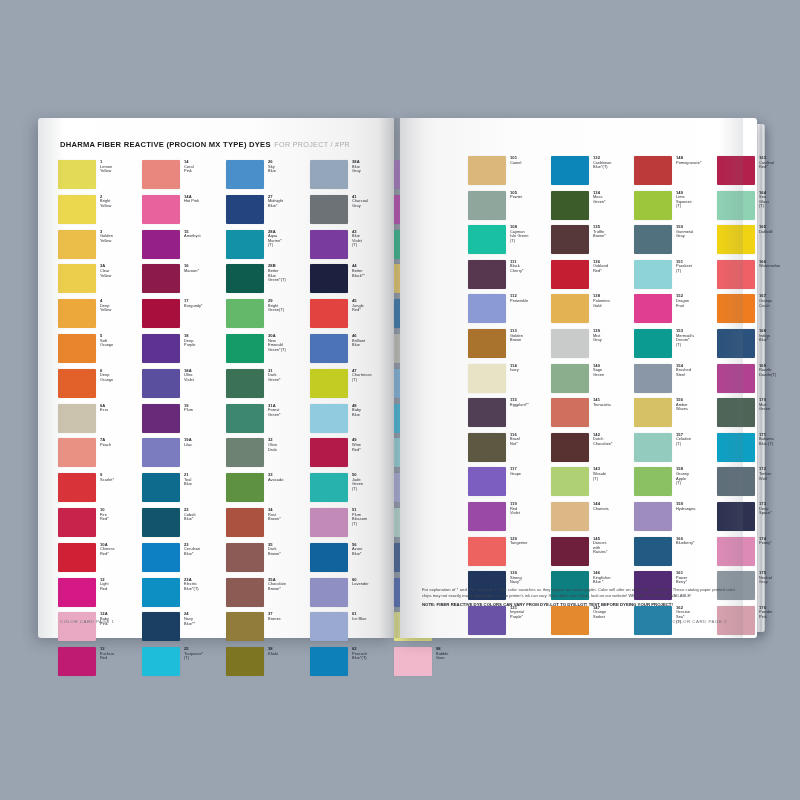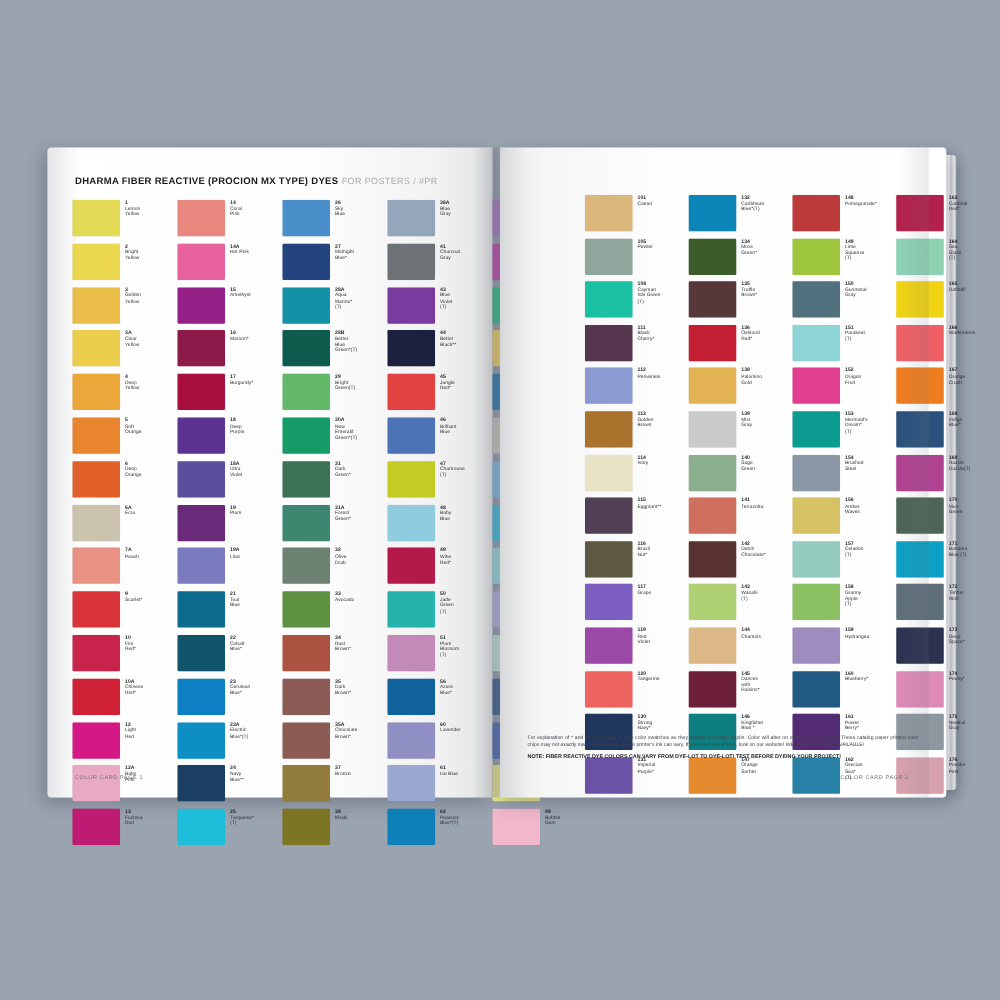--- a/index.html
+++ b/index.html
@@ -118,21 +118,21 @@
 
 <div class="scene">
   <div class="book">
 
     <div class="stack"></div>
     <div class="stack2"></div>
 
     <div class="page left">
       <div class="hdr">
         <div class="hdr-title">DHARMA FIBER REACTIVE (PROCION MX TYPE) DYES</div>
-        <div class="hdr-sub">FOR POSTERS / #PR</div>
+        <div class="hdr-sub">FOR PROJECT / #PR</div>
       </div>
       <div class="grid left-grid" id="left-grid">
           <div class="col">
             <div class="cell">
               <div class="chip" style="background: rgb(227, 218, 85);"></div>
               <div class="lbl"><span class="num">1</span><span>Lemon
 Yellow</span></div>
             </div>
             <div class="cell">
               <div class="chip" style="background: rgb(236, 216, 78);"></div>

